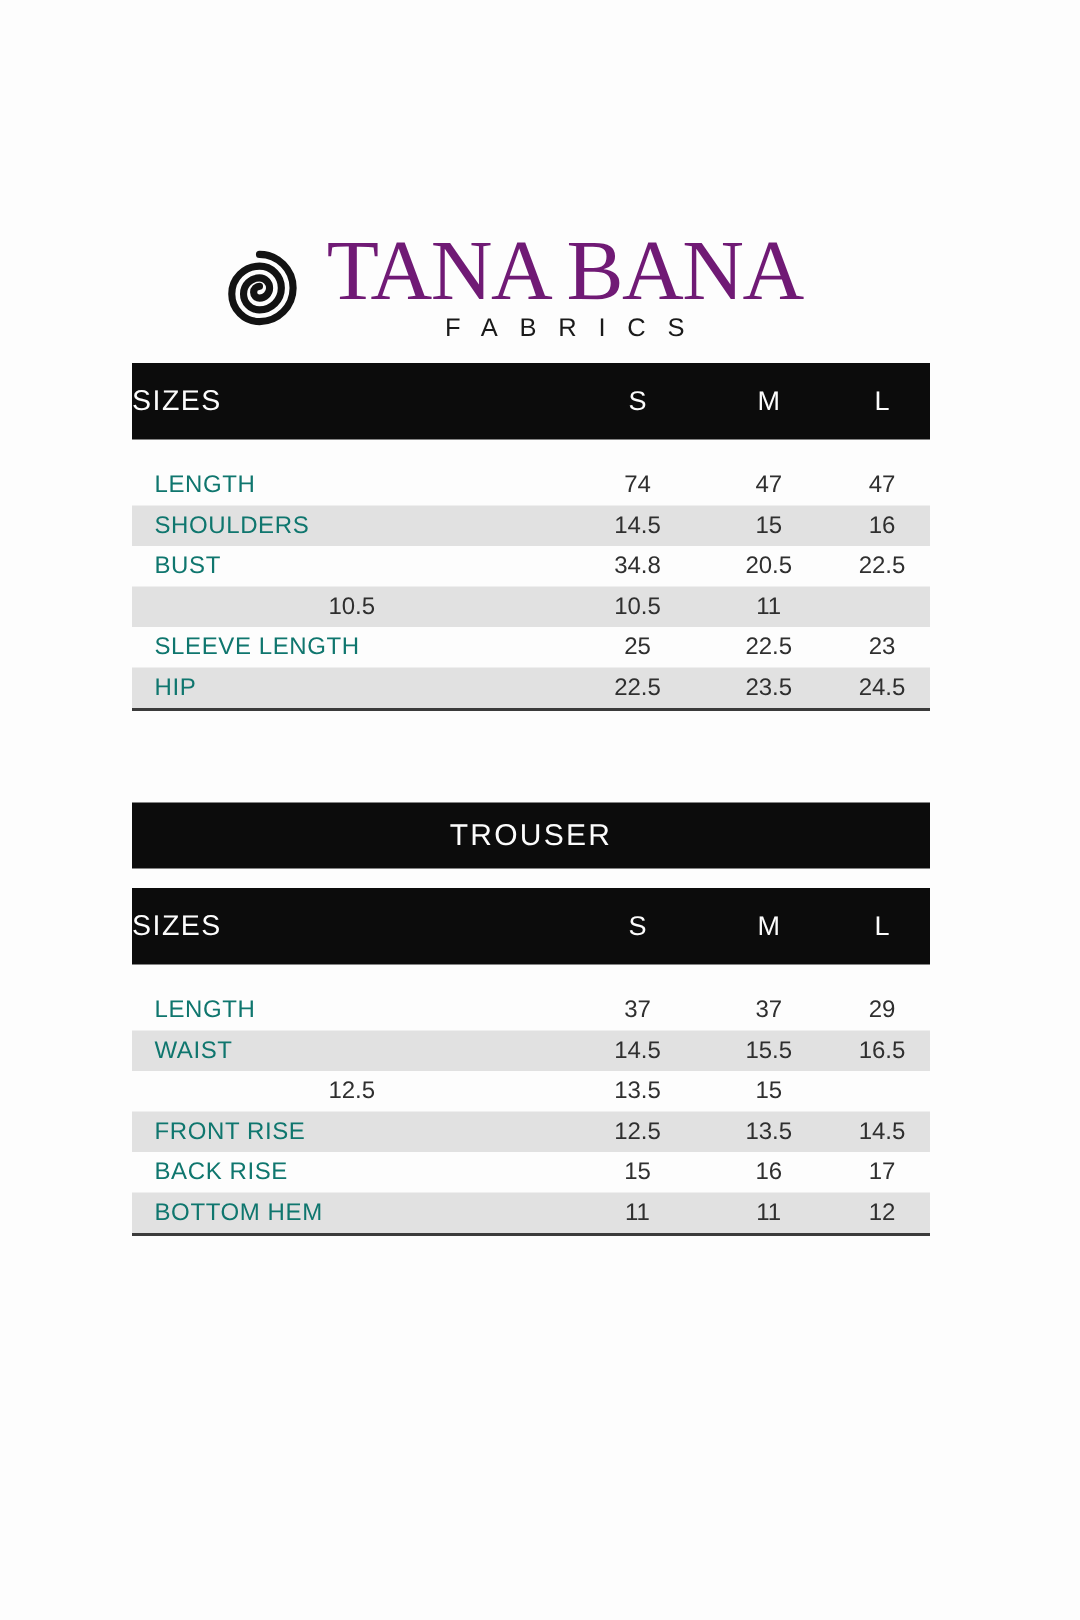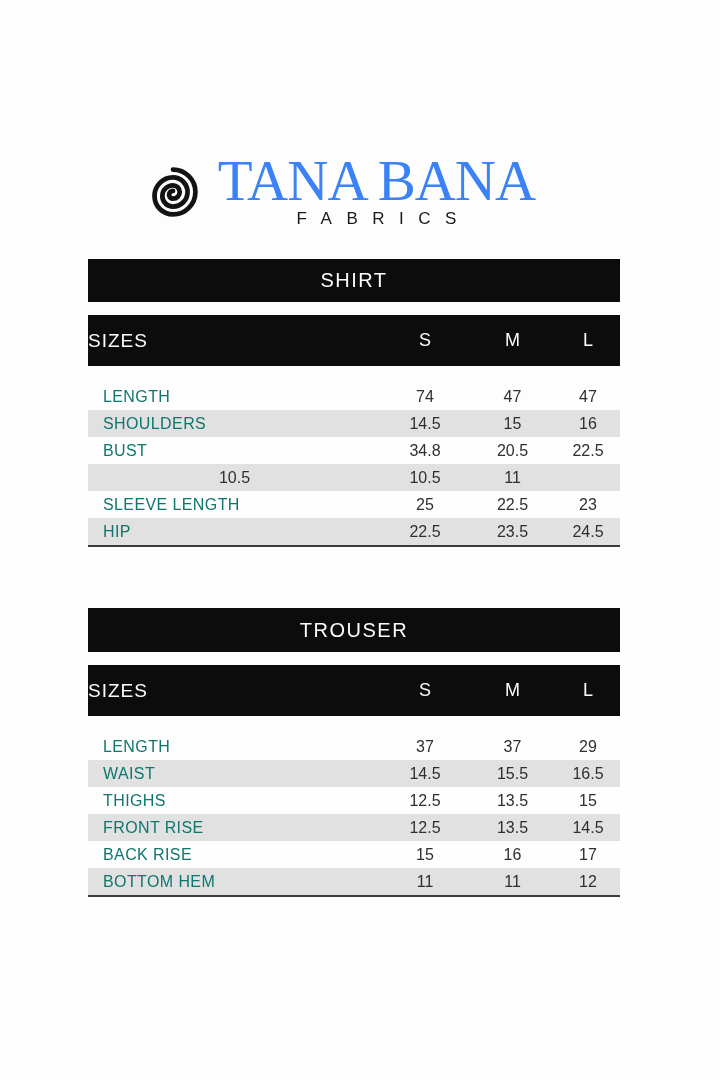--- a/index.html
+++ b/index.html
@@ -20,21 +20,21 @@
     width:fit-content;
     margin:152px auto 0;
     transform:translateX(-20px);
   }
   .spiral { width:56px; height:56px; flex:0 0 auto; margin-top:2px; }
   .logo-text { display:flex; flex-direction:column; align-items:center; }
   .brand-name {
     font-family:"Liberation Serif", serif;
     font-size:57px; line-height:1.0;
     letter-spacing:-1px;
-    color:#3b82f6;
+    color:#701a75;
     white-space:nowrap;
   }
   .brand-sub {
     font-size:17px;
     color:#1a1a1a;
     letter-spacing:14.5px;
     margin-right:-14.5px; 
     margin-top:0;
     white-space:nowrap;
   }
@@ -99,23 +99,20 @@
     </svg>
     <div class="logo-text">
       <div class="brand-name">TANA BANA</div>
       <div class="brand-sub">FABRICS</div>
     </div>
   </div>
 
   <div class="content">
 
     <section>
-      <div class="title-bar shirt">
-        <span>SHIRT</span>
-      </div>
 
       <div class="sizes-bar grid">
         <span class="sizes-label">SIZES</span>
         <span class="col-head">S</span>
         <span class="col-head">M</span>
         <span class="col-head">L</span>
       </div>
 
       <div class="rows">
         <div class="mrow grid">
@@ -175,21 +172,20 @@
           <span class="val">37</span>
           <span class="val">29</span>
         </div>
         <div class="mrow grid">
           <span class="row-label">WAIST</span>
           <span class="val">14.5</span>
           <span class="val">15.5</span>
           <span class="val">16.5</span>
         </div>
         <div class="mrow grid">
-          <span class="row-label">THIGHS</span>
           <span class="val">12.5</span>
           <span class="val">13.5</span>
           <span class="val">15</span>
         </div>
         <div class="mrow grid">
           <span class="row-label">FRONT RISE</span>
           <span class="val">12.5</span>
           <span class="val">13.5</span>
           <span class="val">14.5</span>
         </div>

